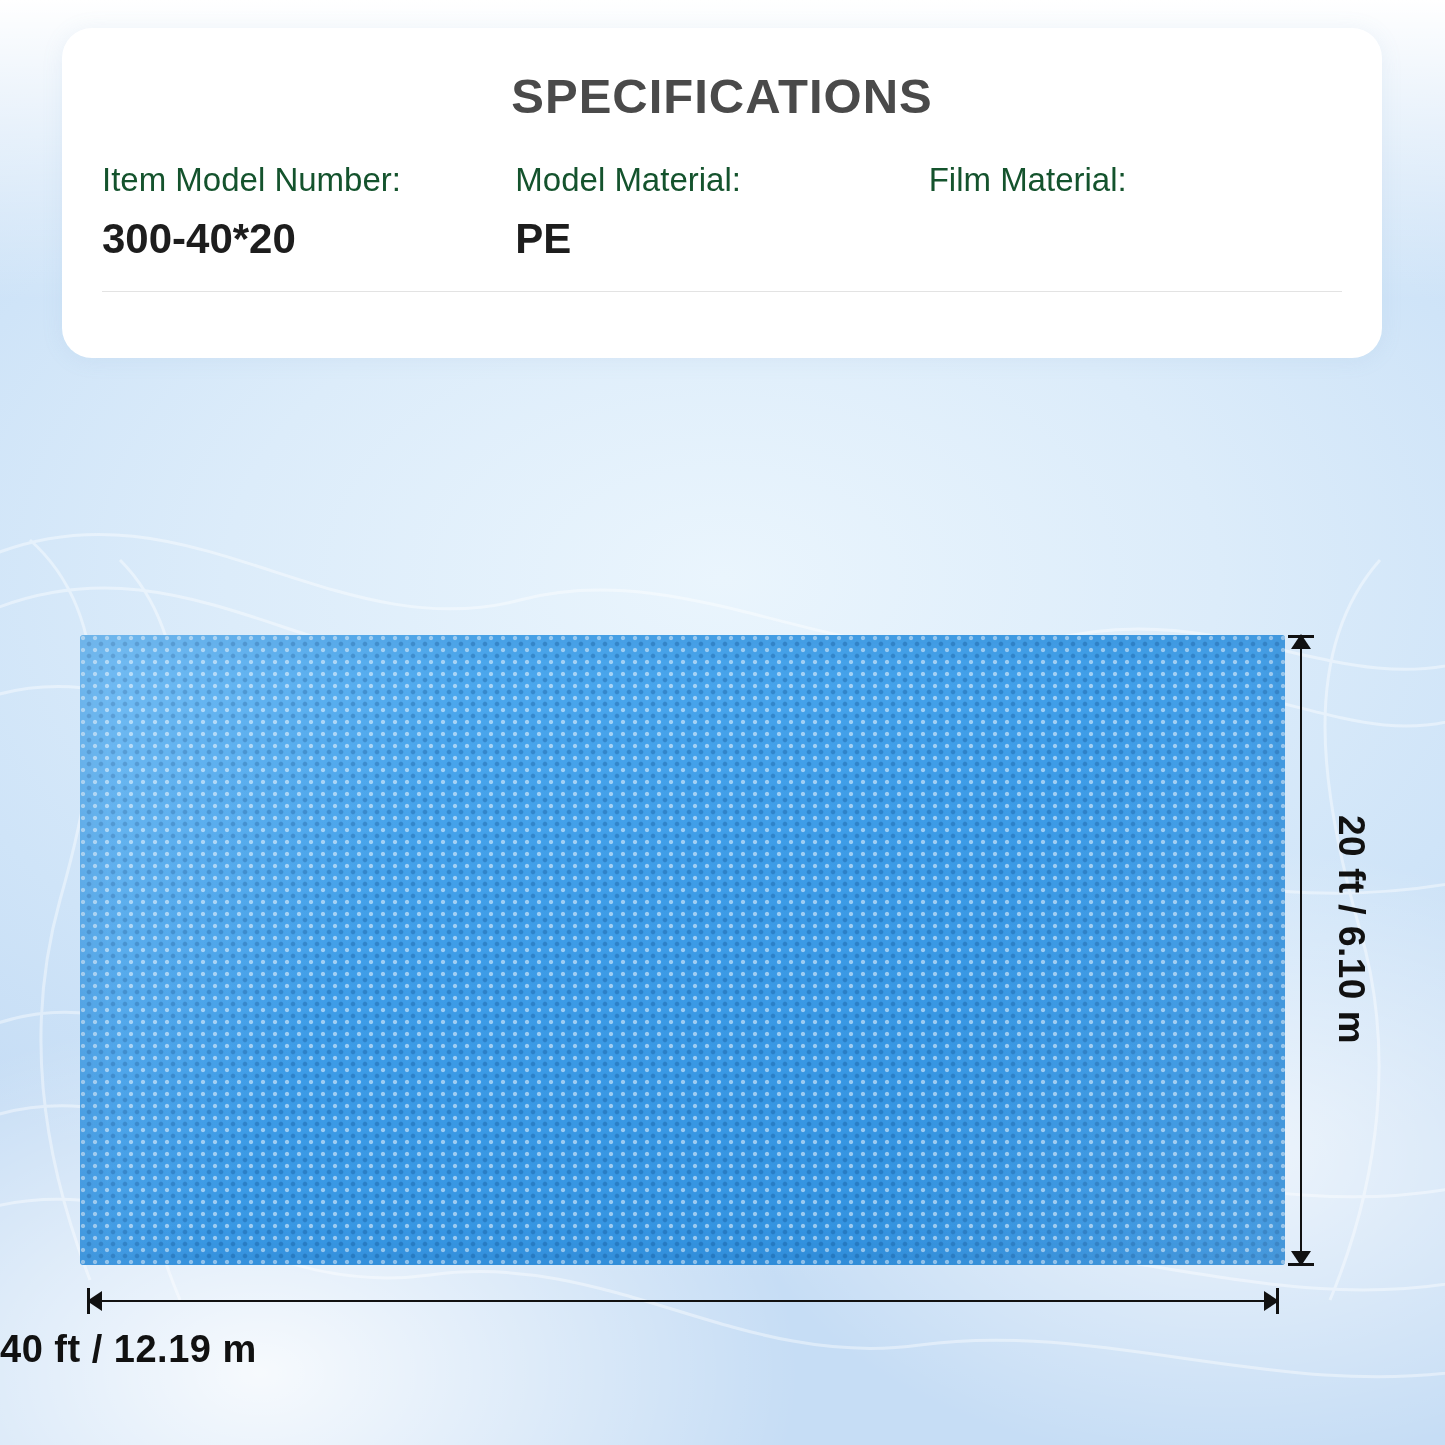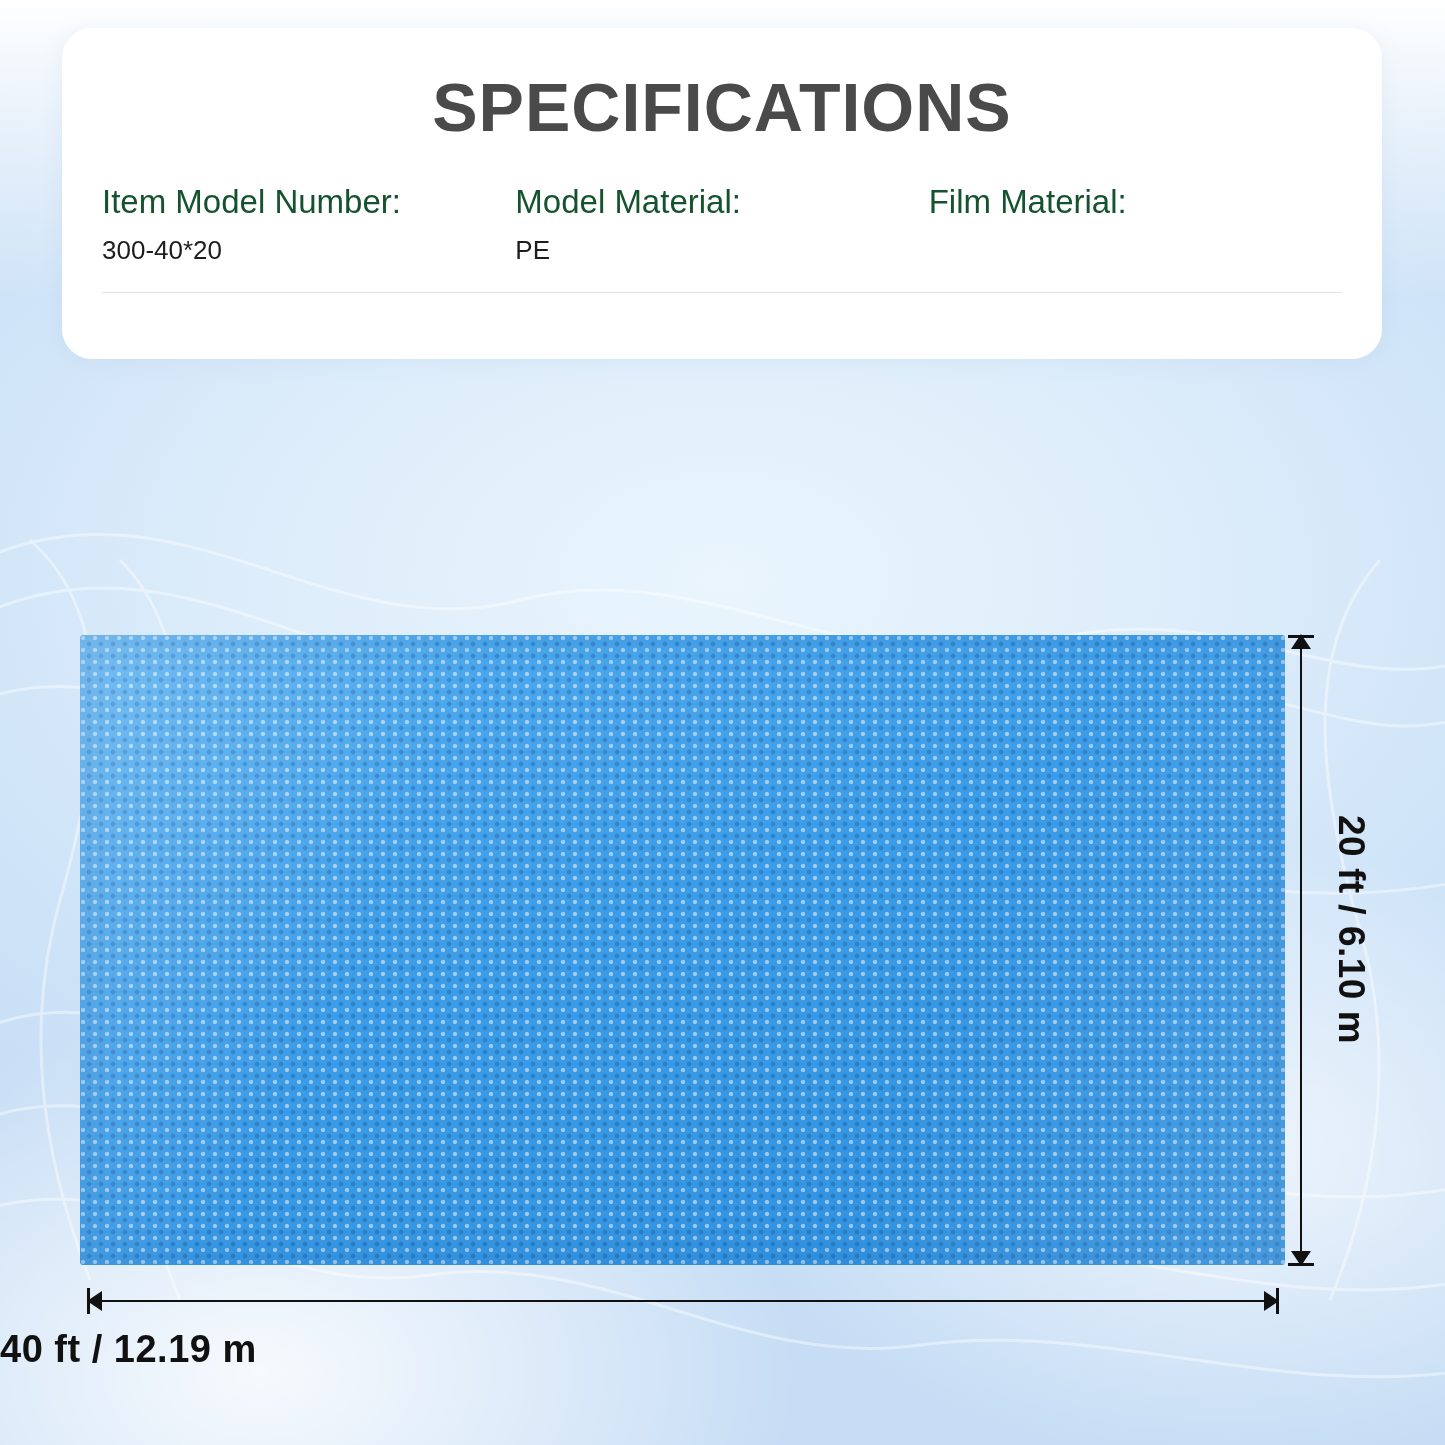--- a/index.html
+++ b/index.html
@@ -48,21 +48,21 @@
     width: 1320px;
     box-sizing: border-box;
     background: #ffffff;
     border-radius: 30px;
     padding: 34px 40px 40px 40px;
     box-shadow: 0 2px 22px rgba(120,160,200,0.10);
   }
 
   .spec-title {
     text-align: center;
-    font-size: 68px;
+    font-size: 49px;
     font-weight: bold;
     letter-spacing: 1px;
     color: #4a4a4a;
     margin: 6px 0 34px 0;
     font-family: "Liberation Sans", sans-serif;
   }
 
   .spec-row {
     display: flex;
     width: 100%;
@@ -83,22 +83,22 @@
 
   .spec-label {
     color: #14532d;
     font-size: 33px;
     line-height: 1.35;
     margin-bottom: 8px;
     white-space: nowrap;
   }
   .spec-value {
     color: #1d1d1d;
-    font-size: 26px;
-    font-weight: normal;
+    font-size: 42px;
+    font-weight: bold;
     line-height: 1.35;
     white-space: nowrap;
   }
 
   
   .product-area {
     position: absolute;
     left: 0;
     top: 560px;
     width: 1445px;

